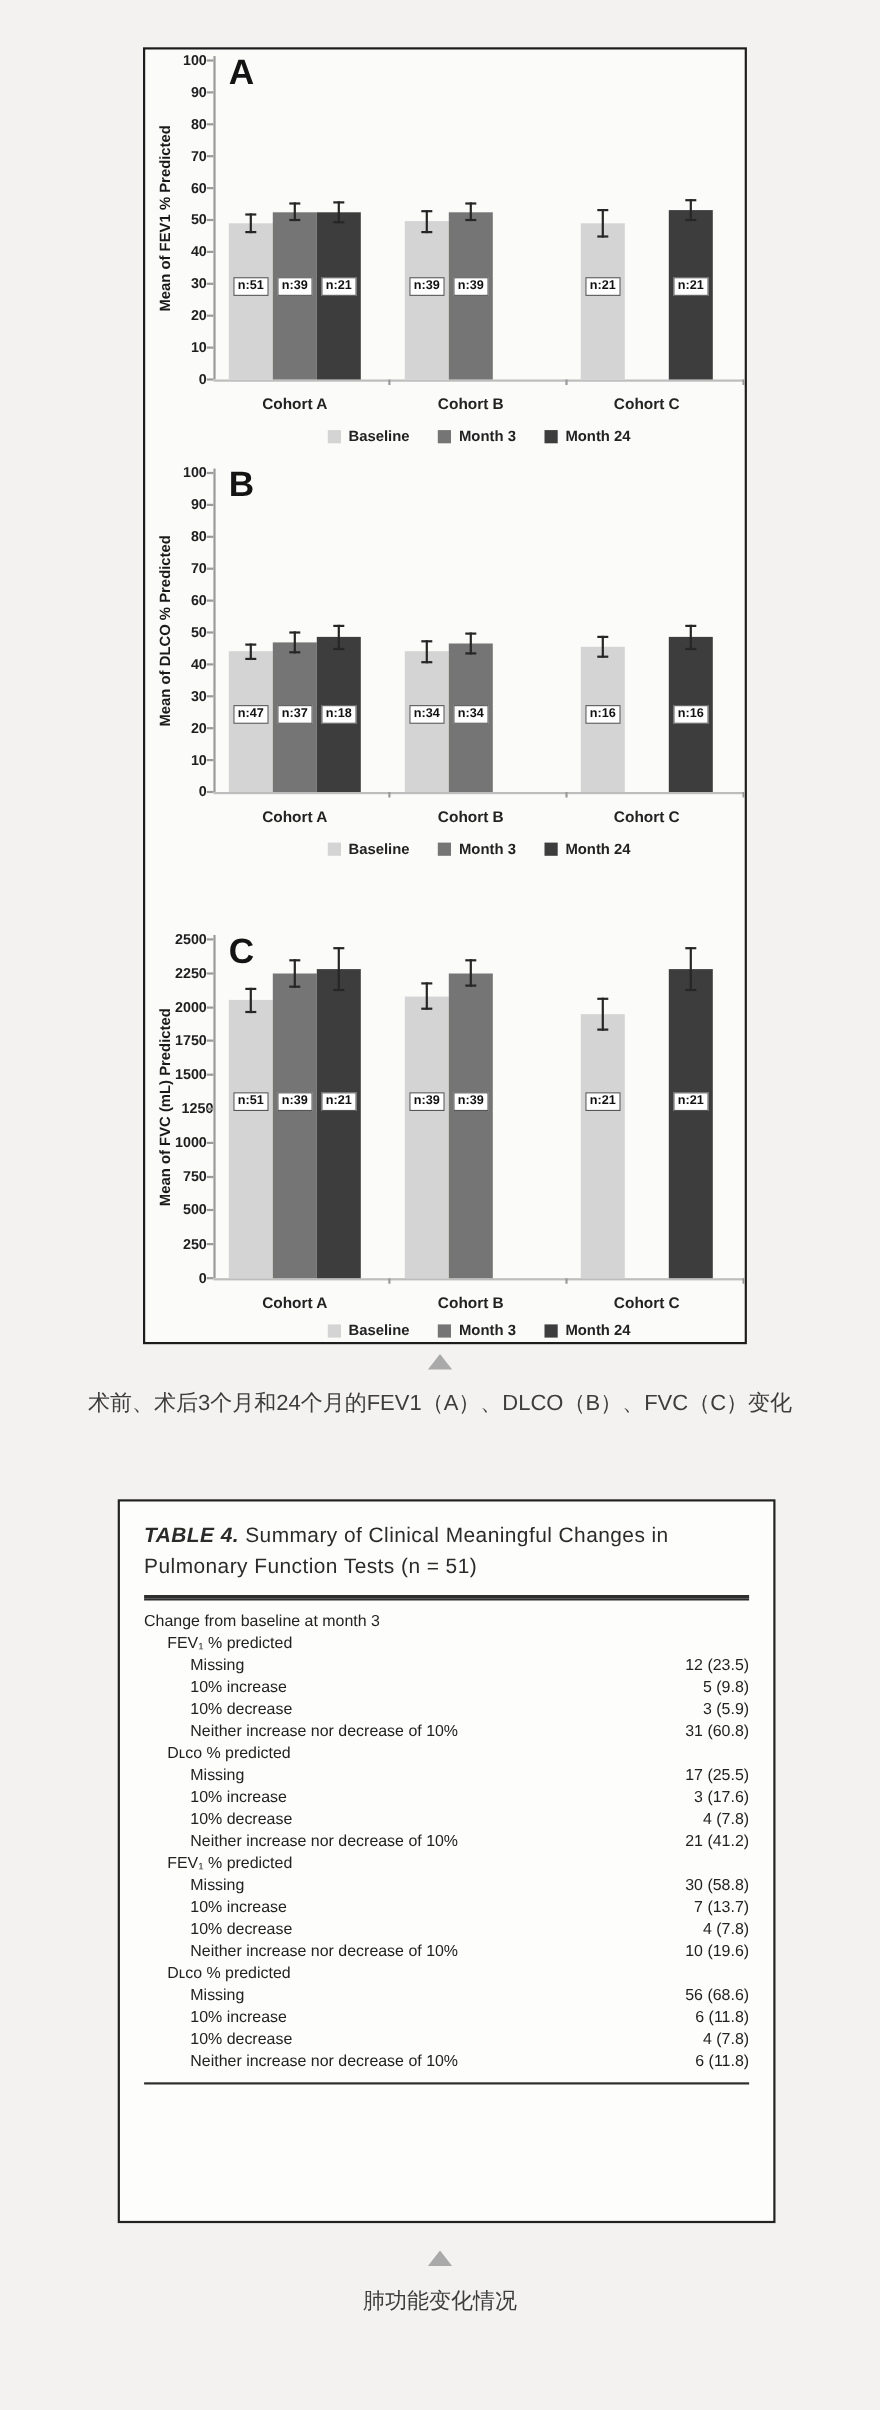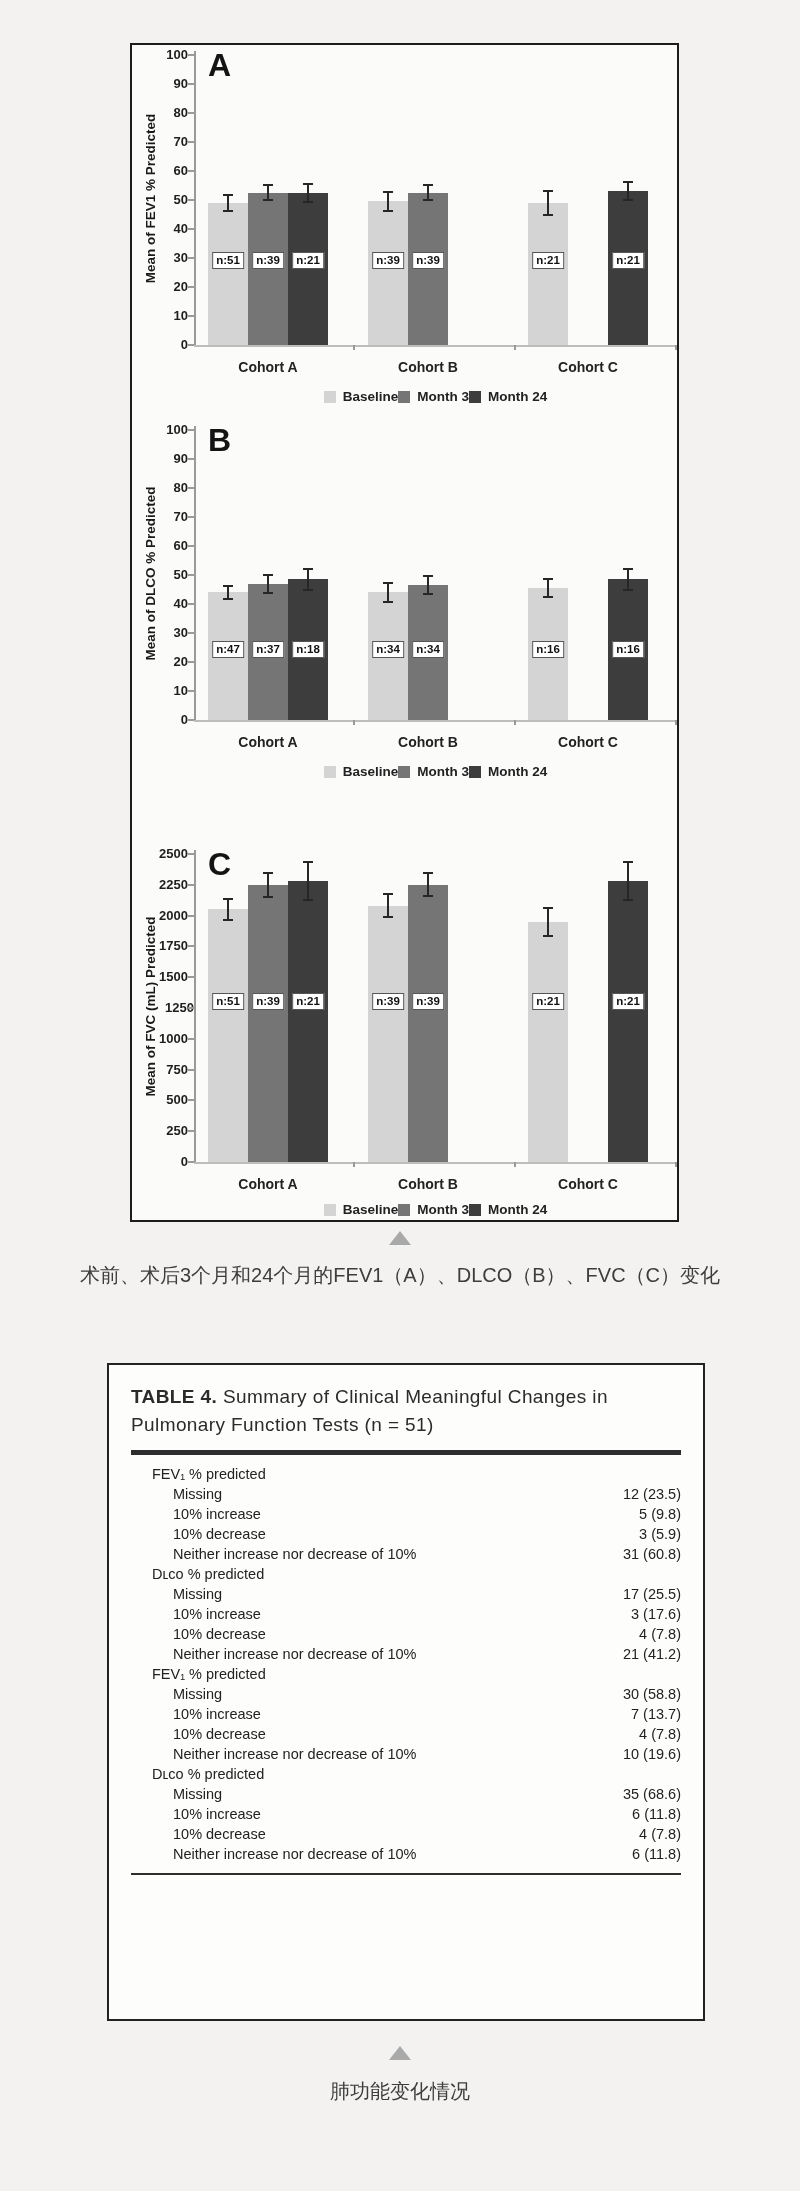--- a/index.html
+++ b/index.html
@@ -11,21 +11,21 @@
   .figure-box{
     position:absolute;left:130px;top:43px;width:549px;height:1179px;
     background:#fbfbfa;border:2px solid #1c1c1c;box-sizing:border-box;overflow:hidden;
   }
   .table-box{
     position:absolute;left:107px;top:1363px;width:598px;height:658px;
     background:#fdfdfc;border:2px solid #222;box-sizing:border-box;
     padding:18px 22px 12px 22px;color:#222;
   }
   .tbl-title{font-size:19px;line-height:1.45;letter-spacing:.4px;color:#2b2b2b;}
-  .tbl-title .ttl-b{font-weight:bold;}
+  .tbl-title .ttl-b{font-weight:bold;font-style:italic;}
   .rule3{border-top:3px solid #2e2e2e;margin-top:12px;}
   .rule2{border-top:2px solid #2e2e2e;}
   .tbl-header{display:flex;justify-content:space-between;font-size:16px;padding:13px 0;}
   .tbl-rows{padding:9px 0 9px 0;}
   .tbl-row{display:flex;justify-content:space-between;font-size:14.5px;line-height:20px;}
   .tbl-row .lbl{white-space:nowrap;}
   .tbl-row .val{text-align:right;}
   .tbl-foot{font-size:13.5px;line-height:1.5;margin-top:12px;color:#242424;}
   .caption{
     position:absolute;left:0;width:800px;text-align:center;
@@ -45,21 +45,21 @@
   .err{position:absolute;background:#262626;}
   .nlabel{
     position:absolute;background:#fff;border:1px solid #555;
     font-weight:bold;font-size:11.5px;line-height:15px;padding:0 3px;
     transform:translateX(-50%);white-space:nowrap;color:#111;
   }
   .panel-letter{position:absolute;font-weight:bold;font-size:32px;color:#141414;}
   .ylab{position:absolute;font-weight:bold;font-size:13.5px;color:#1a1a1a;
         text-align:center;transform:rotate(-90deg);white-space:nowrap;}
   .cohort-label{position:absolute;font-weight:bold;font-size:14px;color:#222;text-align:center;width:120px;}
-  .legend-row{position:absolute;display:flex;justify-content:center;}
+  .legend-row{position:absolute;display:flex;justify-content:center;gap:26px;}
   .legend-item{display:flex;align-items:center;gap:7px;font-weight:bold;font-size:13.5px;color:#222;}
   .legend-swatch{width:12px;height:12px;display:inline-block;}
 </style>
 </head>
 <body>
 
 <div class="figure-box" id="figure-box">
     <div class="axis-y" style="left: 62px; top: 6px; height: 294px;"></div>
     <div class="tick-label" style="left: 14px; top: 292px; width: 42px;">0</div>
     <div class="tick-mark" style="left: 56px; top: 299px; width: 6px; height: 2px;"></div>
@@ -307,20 +307,24 @@
 
 <div class="caret-up" style="top:1231px"></div>
 <div class="caption" style="top:1262px">术前、术后3个月和24个月的FEV1（A）、DLCO（B）、FVC（C）变化</div>
 
 <div class="table-box">
   <div class="tbl-title"><span class="ttl-b">TABLE 4.</span><span> Summary of Clinical Meaningful Changes in Pulmonary Function Tests (n = 51)</span></div>
   <div class="rule3"></div>
   <div class="rule2"></div>
   <div class="tbl-rows" id="table-rows">
       <div class="tbl-row">
+        <span class="lbl" style="padding-left: 0px;">Change from baseline at month 3</span>
+        <span class="val"></span>
+      </div>
+      <div class="tbl-row">
         <span class="lbl" style="padding-left: 21px;">FEV₁ % predicted</span>
         <span class="val"></span>
       </div>
       <div class="tbl-row">
         <span class="lbl" style="padding-left: 42px;">Missing</span>
         <span class="val">12 (23.5)</span>
       </div>
       <div class="tbl-row">
         <span class="lbl" style="padding-left: 42px;">10% increase</span>
         <span class="val">5 (9.8)</span>
@@ -372,21 +376,21 @@
       <div class="tbl-row">
         <span class="lbl" style="padding-left: 42px;">Neither increase nor decrease of 10%</span>
         <span class="val">10 (19.6)</span>
       </div>
       <div class="tbl-row">
         <span class="lbl" style="padding-left: 21px;">Dʟᴄᴏ % predicted</span>
         <span class="val"></span>
       </div>
       <div class="tbl-row">
         <span class="lbl" style="padding-left: 42px;">Missing</span>
-        <span class="val">35 (68.6)</span>
+        <span class="val">56 (68.6)</span>
       </div>
       <div class="tbl-row">
         <span class="lbl" style="padding-left: 42px;">10% increase</span>
         <span class="val">6 (11.8)</span>
       </div>
       <div class="tbl-row">
         <span class="lbl" style="padding-left: 42px;">10% decrease</span>
         <span class="val">4 (7.8)</span>
       </div>
       <div class="tbl-row">

